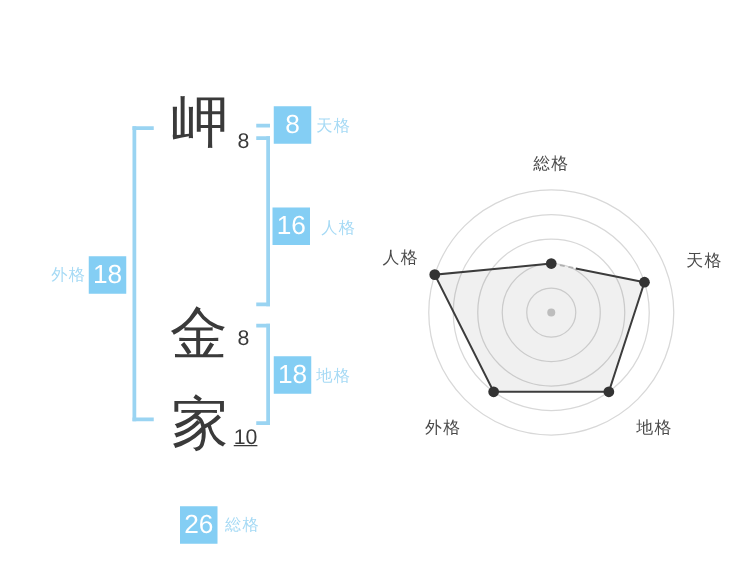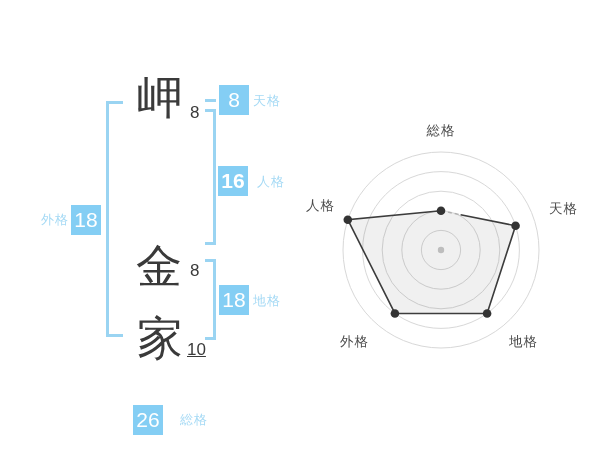--- a/index.html
+++ b/index.html
@@ -45,24 +45,24 @@
     border-left:3px solid var(--bracket-blue,#9ad4f2);
     border-bottom:3px solid var(--bracket-blue,#9ad4f2);
   }
 
   .badge{
     position:absolute;width:30px;height:30px;
     background:var(--badge-blue,#84cef4);color:#fff;
     font-size:21px;line-height:30px;text-align:center;
   }
   .badge-tenkaku{left:219px;top:85px;}
-  .badge-jinkaku{left:218px;top:166px;font-weight:bold;}
+  .badge-jinkaku{left:218px;top:166px;}
   .badge-chikaku{left:219px;top:285px;}
   .badge-gaikaku{left:71px;top:205px;}
-  .badge-soukaku{left:133px;top:405px;text-align:center;}
+  .badge-soukaku{left:144px;top:405px;text-align:center;}
 
   .blabel{
     position:absolute;font-size:13px;line-height:14px;
     color:var(--label-blue,#a6daf5);letter-spacing:1px;white-space:nowrap;
   }
   .blabel-tenkaku{left:253px;top:94px;}
   .blabel-jinkaku{left:257px;top:175px;}
   .blabel-chikaku{left:253px;top:294px;}
   .blabel-gaikaku{left:41px;top:213px;}
   .blabel-soukaku{left:180px;top:413px;}

